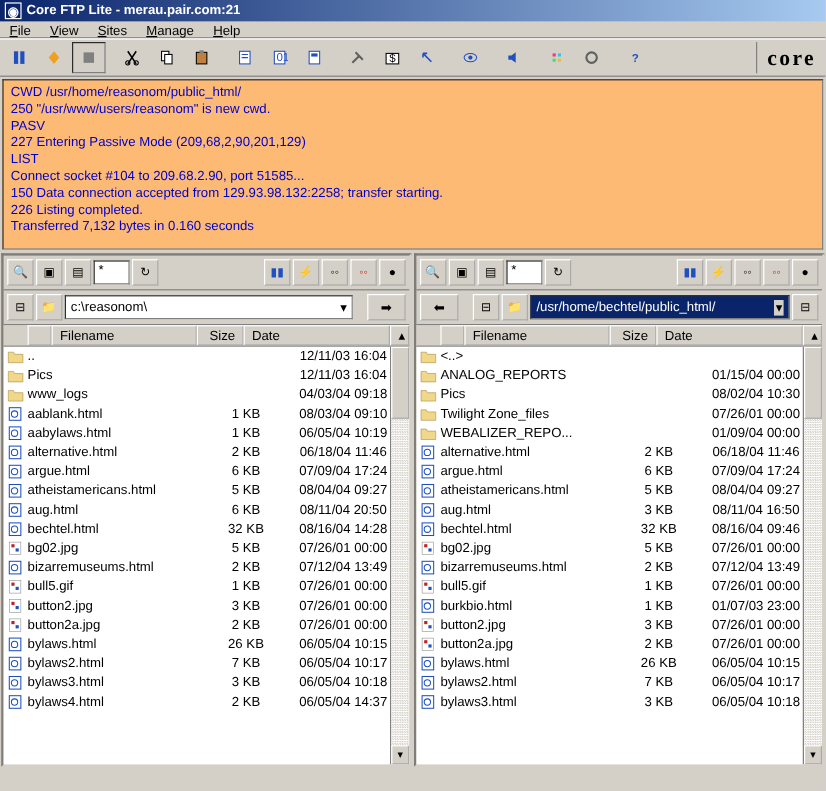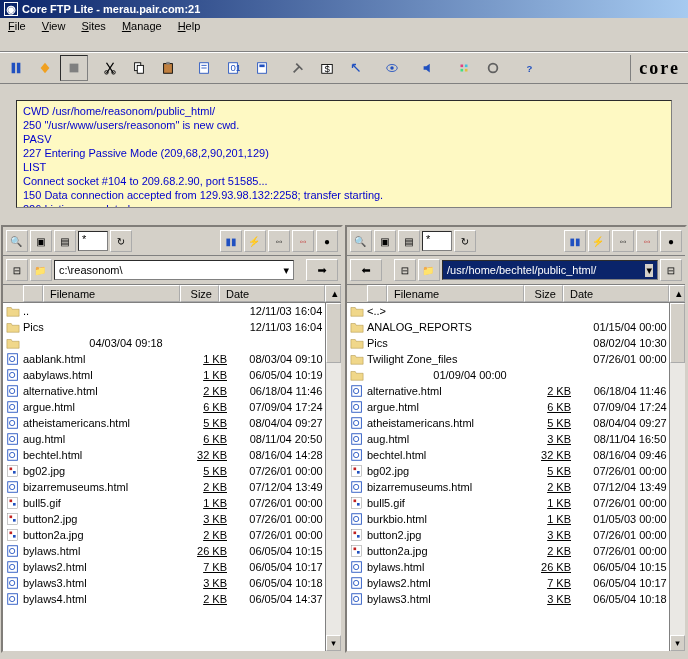--- a/index.html
+++ b/index.html
@@ -1,46 +1,46 @@
 <!DOCTYPE html>
 <html><head>
 <meta charset="utf-8">
 <style>
 * { margin: 0; padding: 0; box-sizing: border-box; font-family: "MS Sans Serif", Tahoma, sans-serif; font-size: 11px; }
 body { background: #d4d0c8; width: 688px; height: 659px; overflow: hidden; }
 .titlebar { background: linear-gradient(to right, #0a246a, #a6caf0); color: #fff; height: 18px; display: flex; align-items: center; padding: 0 4px; font-weight: bold; }
 .titlebar .icon { width: 14px; height: 14px; background: #0a246a; border: 1px solid #fff; margin-right: 4px; display: inline-flex; align-items: center; justify-content: center; }
-.menubar { background: #d4d0c8; display: flex; height: 34px; border-bottom: 1px solid #808080; }
+.menubar { background: #d4d0c8; display: flex; height: 14px; border-bottom: 1px solid #808080; }
 .menubar span { padding: 2px 8px; cursor: default; }
 .menubar span:first-letter { text-decoration: underline; }
 .toolbar { background: #d4d0c8; height: 32px; display: flex; align-items: center; padding: 2px; border-top: 1px solid #fff; border-bottom: 1px solid #808080; gap: 1px; }
 .tbtn { width: 28px; height: 26px; border: 1px solid #d4d0c8; display: inline-flex; align-items: center; justify-content: center; background: #d4d0c8; }
 .tsep { width: 6px; }
 .logo { margin-left: auto; font-family: serif; font-size: 18px; font-weight: bold; letter-spacing: 2px; padding-right: 6px; border-left: 1px solid #808080; padding-left: 8px; height: 26px; display: flex; align-items: center; }
-.log { background: #fef9c3; border: 1px inset #808080; height: 108px; padding: 3px 6px; color: #0000cc; line-height: 14px; overflow: hidden; margin: 16px; }
+.log { background: #fdba74; border: 1px inset #808080; height: 142px; padding: 3px 6px; color: #0000cc; line-height: 14px; overflow: hidden; margin: 2px; }
 .panes { display: flex; height: 430px; }
 .pane { flex: 1; border: 2px inset #d4d0c8; margin: 1px; display: flex; flex-direction: column; background: #d4d0c8; }
 .ptoolrow { display: flex; align-items: center; padding: 3px; gap: 2px; border-bottom: 1px solid #808080; }
 .sbtn { width: 22px; height: 22px; border: 1px outset #fff; background: #d4d0c8; display: inline-flex; align-items: center; justify-content: center; font-size: 10px; }
 .pathbox { flex: 1; height: 20px; border: 1px inset #808080; background: #fff; padding: 9px 4px; display: flex; align-items: center; }
 .pathbox.sel { background: #0a246a; color: #fff; }
 .pathbox .dd { margin-left: auto; }
 .filterbox { width: 30px; height: 20px; border: 1px inset #808080; background: #fff; padding: 1px 3px; }
 .listhdr { display: flex; background: #d4d0c8; border-bottom: 1px solid #808080; height: 18px; padding-left: 20px; }
 .listhdr > div { border: 1px outset #fff; padding: 1px 6px; display: flex; align-items: center; }
 .col-ico { width: 20px; }
 .col-name { flex: 1; }
 .col-size { width: 39px; text-align: right; justify-content: flex-end; }
-.col-date { width: 106px; }
+.col-date { width: 122px; }
 .col-scroll { width: 16px; }
 .filelist { flex: 1; background: #fff; overflow: hidden; position: relative; }
 .row { display: flex; align-items: center; height: 16px; padding: 0 2px; }
 .row .fico { width: 16px; height: 14px; margin-right: 2px; display: inline-flex; align-items: center; justify-content: center; }
 .row .fname { flex: 1; white-space: nowrap; overflow: hidden; }
-.row .fsize { width: 50px; text-align: right; padding-right: 6px; text-decoration: underline; }
+.row .fsize { width: 50px; text-align: center; padding-right: 6px; }
 .row .fdate { width: 106px; text-align: center; }
 .scrollbar { position: absolute; right: 0; top: 0; bottom: 0; width: 16px; background: #d4d0c8; border-left: 1px solid #808080; display: flex; flex-direction: column; }
 .scrollbtn { height: 16px; border: 1px outset #fff; background: #d4d0c8; display: flex; align-items: center; justify-content: center; font-size: 9px; }
 .scrolltrack { flex: 1; background: repeating-conic-gradient(#d4d0c8 0% 25%, #fff 0% 50%) 50% / 2px 2px; position: relative; }
 .thumb { position: absolute; top: 0; left: 0; right: 0; height: 60px; background: #d4d0c8; border: 1px outset #fff; }
 svg { width: 14px; height: 14px; }
 .folder-ico { fill: #f0d78a; stroke: #a08030; stroke-width: 0.5; }
 .html-ico { fill: #fff; stroke: #2050c0; stroke-width: 1; }
 .img-ico { fill: #fff; stroke: #808080; stroke-width: 0.5; }
 .arrowbtn { width: 32px; height: 22px; border: 1px outset #fff; display: inline-flex; align-items: center; justify-content: center; }
@@ -236,20 +236,21 @@
           <span class="fname">Pics</span>
           <span class="fsize"></span>
           <span class="fdate">12/11/03  16:04</span>
         </div>
         <div class="row">
           <span class="fico">
             <svg viewBox="0 0 16 14">
               <path class="folder-ico" d="M1 3 L6 3 L7 5 L15 5 L15 13 L1 13 Z"></path>
             </svg>
           </span>
+          <span class="fname">www_logs</span>
           <span class="fsize"></span>
           <span class="fdate">04/03/04  09:18</span>
         </div>
         <div class="row">
           <span class="fico">
             <svg viewBox="0 0 16 14">
               <rect class="html-ico" x="2" y="1" width="11" height="12"></rect>
               <circle cx="7" cy="7" r="3" fill="none" stroke="#2050c0"></circle>
             </svg>
           </span>
@@ -507,20 +508,21 @@
           <span class="fname">Twilight Zone_files</span>
           <span class="fsize"></span>
           <span class="fdate">07/26/01  00:00</span>
         </div>
         <div class="row">
           <span class="fico">
             <svg viewBox="0 0 16 14">
               <path class="folder-ico" d="M1 3 L6 3 L7 5 L15 5 L15 13 L1 13 Z"></path>
             </svg>
           </span>
+          <span class="fname">WEBALIZER_REPO...</span>
           <span class="fsize"></span>
           <span class="fdate">01/09/04  00:00</span>
         </div>
         <div class="row">
           <span class="fico">
             <svg viewBox="0 0 16 14">
               <rect class="html-ico" x="2" y="1" width="11" height="12"></rect>
               <circle cx="7" cy="7" r="3" fill="none" stroke="#2050c0"></circle>
             </svg>
           </span>
@@ -609,21 +611,21 @@
         </div>
         <div class="row">
           <span class="fico">
             <svg viewBox="0 0 16 14">
               <rect class="html-ico" x="2" y="1" width="11" height="12"></rect>
               <circle cx="7" cy="7" r="3" fill="none" stroke="#2050c0"></circle>
             </svg>
           </span>
           <span class="fname">burkbio.html</span>
           <span class="fsize">1 KB</span>
-          <span class="fdate">01/05/03  00:00</span>
+          <span class="fdate">01/07/03  23:00</span>
         </div>
         <div class="row">
           <span class="fico">
             <svg viewBox="0 0 16 14">
               <rect class="img-ico" x="2" y="1" width="11" height="12"></rect>
               <rect x="4" y="3" width="3" height="3" fill="#c02020"></rect>
               <rect x="8" y="7" width="3" height="3" fill="#2050c0"></rect>
             </svg>
           </span>
           <span class="fname">button2.jpg</span>

